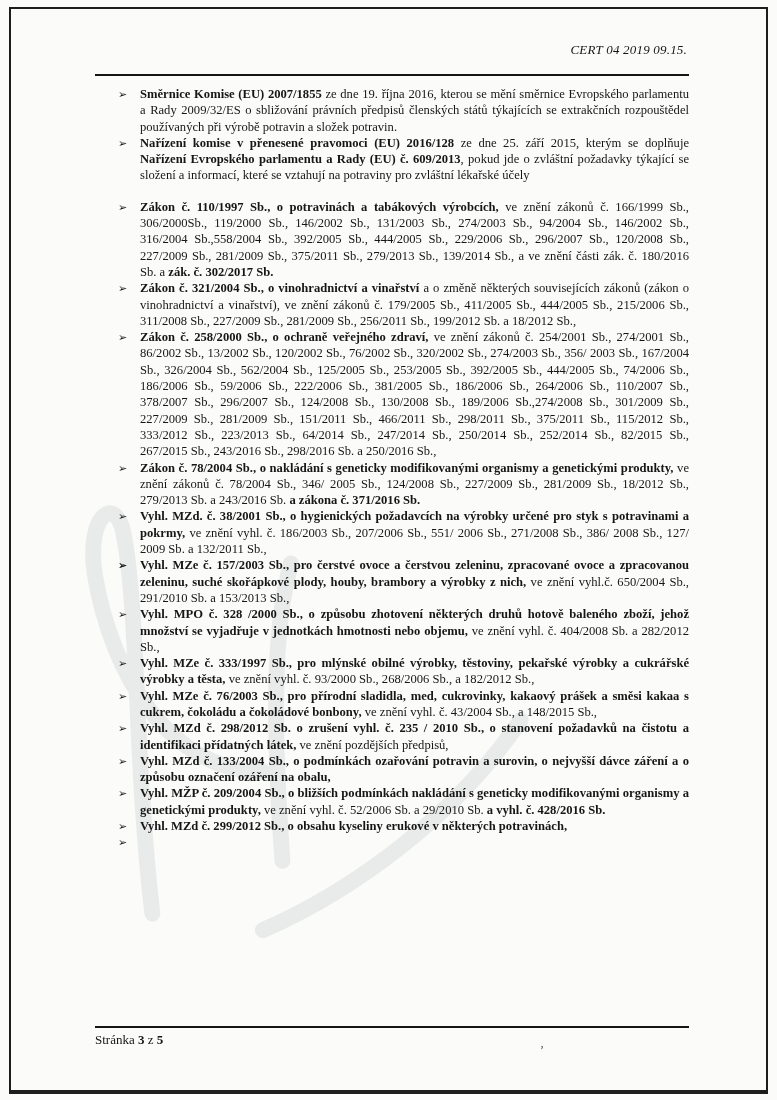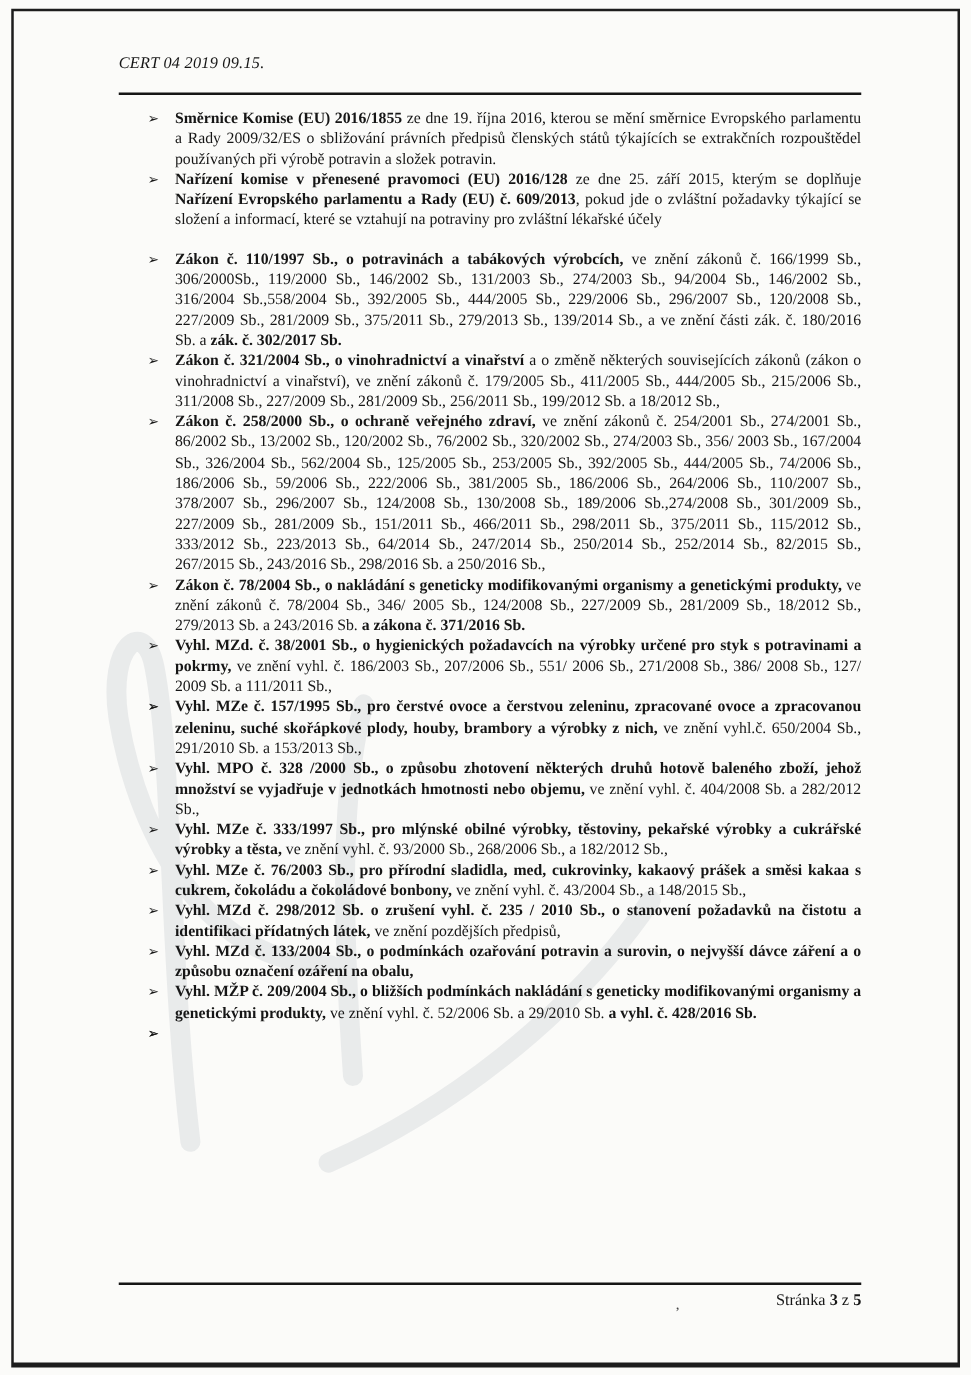--- a/index.html
+++ b/index.html
@@ -8,32 +8,32 @@
     background:#fbfbf9;
     font-family:"Liberation Serif","DejaVu Serif",serif;
     color:#161616;
   }
   .scan-frame{
     position:absolute;top:7px;left:9px;right:9px;bottom:6px;
     border:2px solid #1d1d1d;border-bottom-width:4px;pointer-events:none;
   }
   .content{position:absolute;left:95px;top:42px;width:594px;}
   .header-code{
-    font-style:italic;font-size:13px;letter-spacing:.2px;
+    text-align:right;font-style:italic;font-size:13px;letter-spacing:.2px;
     margin-bottom:16px;padding-right:2px;
   }
   .rule{border:0;border-top:2px solid #151515;margin:0 0 10px 0;}
   .reg-list{font-size:12.6px;line-height:16.3px;text-align:justify;}
   .section + .section{margin-top:15px;}
   .item{position:relative;margin-left:23px;padding-left:22px;}
   .bullet{position:absolute;left:0;top:1px;font-size:11px;font-family:"DejaVu Sans",sans-serif;}
   .b{font-weight:bold;}
   .footer{position:absolute;left:95px;top:1026px;width:594px;}
   .footer-rule{border:0;border-top:2px solid #151515;margin:0 0 4px 0;}
-  .footer-text{text-align:right;font-size:13px;}
+  .footer-text{text-align:left;font-size:13px;}
   .watermark{
     position:absolute;left:30px;top:430px;width:520px;height:520px;
     opacity:.30;pointer-events:none;transform:rotate(-18deg);
   }
   .speck{position:absolute;color:#444;font-size:12px;}
 </style>
 </head>
 <body>
 
 <div class="scan-frame"></div>
@@ -44,38 +44,38 @@
     <path d="M200 420 C 230 300, 260 200, 300 140"></path>
     <path d="M160 480 C 260 470, 380 430, 470 360"></path>
   </g>
 </svg>
 
 <div class="content">
   <div class="header-code">CERT  04 2019 09.15.</div>
   <hr class="rule">
   <div class="reg-list">
       <div class="section">
-        <div class="item"><span class="bullet">➢</span><span><span class="b">Směrnice Komise (EU) 2016/1855</span><span> ze dne 19. října 2016, kterou se mění směrnice Evropského parlamentu a Rady 2009/32/ES o sbližování právních předpisů členských států týkajících se extrakčních rozpouštědel používaných při výrobě potravin a složek potravin.</span></span></div>
+        <div class="item"><span class="bullet">➢</span><span><span class="b">Směrnice Komise (EU) 2007/1855</span><span> ze dne 19. října 2016, kterou se mění směrnice Evropského parlamentu a Rady 2009/32/ES o sbližování právních předpisů členských států týkajících se extrakčních rozpouštědel používaných při výrobě potravin a složek potravin.</span></span></div>
         <div class="item"><span class="bullet">➢</span><span><span class="b">Nařízení komise v přenesené pravomoci (EU) 2016/128</span><span> ze dne 25. září 2015, kterým se doplňuje </span><span class="b">Nařízení Evropského parlamentu a Rady (EU) č. 609/2013</span><span>, pokud jde o zvláštní požadavky týkající se složení a informací, které se vztahují na potraviny pro zvláštní lékařské účely</span></span></div>
       </div>
       <div class="section">
         <div class="item"><span class="bullet">➢</span><span><span class="b">Zákon č. 110/1997 Sb., o potravinách a tabákových výrobcích,</span><span> ve znění zákonů č. 166/1999 Sb., 306/2000Sb., 119/2000 Sb., 146/2002 Sb., 131/2003 Sb., 274/2003 Sb., 94/2004 Sb., 146/2002 Sb., 316/2004 Sb.,558/2004 Sb., 392/2005 Sb., 444/2005 Sb., 229/2006 Sb., 296/2007 Sb., 120/2008 Sb., 227/2009 Sb., 281/2009 Sb., 375/2011 Sb., 279/2013 Sb., 139/2014 Sb., a ve znění části zák. č. 180/2016 Sb. a </span><span class="b">zák. č. 302/2017 Sb.</span></span></div>
         <div class="item"><span class="bullet">➢</span><span><span class="b">Zákon č. 321/2004 Sb., o vinohradnictví a vinařství</span><span> a o změně některých souvisejících zákonů (zákon o vinohradnictví a vinařství), ve znění zákonů č. 179/2005 Sb., 411/2005 Sb., 444/2005 Sb., 215/2006 Sb., 311/2008 Sb., 227/2009 Sb., 281/2009 Sb., 256/2011 Sb., 199/2012 Sb. a 18/2012 Sb.,</span></span></div>
         <div class="item"><span class="bullet">➢</span><span><span class="b">Zákon č. 258/2000 Sb., o ochraně veřejného zdraví,</span><span> ve znění zákonů č. 254/2001 Sb., 274/2001 Sb., 86/2002 Sb., 13/2002 Sb., 120/2002 Sb., 76/2002 Sb., 320/2002 Sb., 274/2003 Sb., 356/ 2003 Sb., 167/2004 Sb., 326/2004 Sb., 562/2004 Sb., 125/2005 Sb., 253/2005 Sb., 392/2005 Sb., 444/2005 Sb., 74/2006 Sb., 186/2006 Sb., 59/2006 Sb., 222/2006 Sb., 381/2005 Sb., 186/2006 Sb., 264/2006 Sb., 110/2007 Sb., 378/2007 Sb., 296/2007 Sb., 124/2008 Sb., 130/2008 Sb., 189/2006 Sb.,274/2008 Sb., 301/2009 Sb., 227/2009 Sb., 281/2009 Sb., 151/2011 Sb., 466/2011 Sb., 298/2011 Sb., 375/2011 Sb., 115/2012 Sb., 333/2012 Sb., 223/2013 Sb., 64/2014 Sb., 247/2014 Sb., 250/2014 Sb., 252/2014 Sb., 82/2015 Sb., 267/2015 Sb., 243/2016 Sb., 298/2016 Sb. a 250/2016 Sb.,</span></span></div>
         <div class="item"><span class="bullet">➢</span><span><span class="b">Zákon č. 78/2004 Sb., o nakládání s geneticky modifikovanými organismy a genetickými produkty,</span><span> ve znění zákonů č. 78/2004 Sb., 346/ 2005 Sb., 124/2008 Sb., 227/2009 Sb., 281/2009 Sb., 18/2012 Sb., 279/2013 Sb. a 243/2016 Sb. </span><span class="b">a zákona č. 371/2016 Sb.</span></span></div>
-        <div class="item"><span class="bullet">➢</span><span><span class="b">Vyhl. MZd. č. 38/2001 Sb., o hygienických požadavcích na výrobky určené pro styk s potravinami a pokrmy,</span><span> ve znění vyhl. č. 186/2003 Sb., 207/2006 Sb., 551/ 2006 Sb., 271/2008 Sb., 386/ 2008 Sb., 127/ 2009 Sb. a  111/2011 Sb.,</span></span></div>
+        <div class="item"><span class="bullet">➢</span><span><span class="b">Vyhl. MZd. č. 38/2001 Sb., o hygienických požadavcích na výrobky určené pro styk s potravinami a pokrmy,</span><span> ve znění vyhl. č. 186/2003 Sb., 207/2006 Sb., 551/ 2006 Sb., 271/2008 Sb., 386/ 2008 Sb., 127/ 2009 Sb. a  132/2011 Sb.,</span></span></div>
         <div class="item"><span class="bullet">➢</span></div>
-        <div class="item"><span class="bullet">➢</span><span><span class="b">Vyhl. MZe č. 157/1995 Sb., pro čerstvé ovoce a čerstvou zeleninu, zpracované ovoce a zpracovanou zeleninu, suché skořápkové plody, houby, brambory a výrobky z nich,</span><span> ve znění vyhl.č. 650/2004 Sb., 291/2010 Sb. a 153/2013 Sb.,</span></span></div>
+        <div class="item"><span class="bullet">➢</span><span><span class="b">Vyhl. MZe č. 157/2003 Sb., pro čerstvé ovoce a čerstvou zeleninu, zpracované ovoce a zpracovanou zeleninu, suché skořápkové plody, houby, brambory a výrobky z nich,</span><span> ve znění vyhl.č. 650/2004 Sb., 291/2010 Sb. a 153/2013 Sb.,</span></span></div>
         <div class="item"><span class="bullet">➢</span><span><span class="b">Vyhl. MPO č. 328 /2000 Sb., o způsobu zhotovení některých druhů hotově baleného zboží, jehož množství se vyjadřuje v jednotkách hmotnosti nebo objemu,</span><span> ve znění vyhl. č. 404/2008 Sb. a 282/2012 Sb.,</span></span></div>
         <div class="item"><span class="bullet">➢</span><span><span class="b">Vyhl. MZe č. 333/1997 Sb., pro mlýnské obilné výrobky, těstoviny, pekařské výrobky a cukrářské výrobky a těsta,</span><span> ve znění vyhl. č. 93/2000 Sb., 268/2006 Sb., a 182/2012 Sb.,</span></span></div>
         <div class="item"><span class="bullet">➢</span><span><span class="b">Vyhl. MZe č. 76/2003 Sb., pro přírodní sladidla, med, cukrovinky, kakaový prášek a směsi kakaa s cukrem, čokoládu a čokoládové bonbony,</span><span> ve znění vyhl. č. 43/2004 Sb., a 148/2015 Sb.,</span></span></div>
         <div class="item"><span class="bullet">➢</span><span><span class="b">Vyhl. MZd č. 298/2012 Sb. o zrušení vyhl. č. 235 / 2010 Sb., o stanovení požadavků na čistotu a identifikaci přídatných látek,</span><span> ve znění pozdějších předpisů,</span></span></div>
         <div class="item"><span class="bullet">➢</span><span><span class="b">Vyhl. MZd č. 133/2004 Sb., o podmínkách ozařování potravin a surovin, o nejvyšší dávce záření a o způsobu označení ozáření na obalu,</span></span></div>
         <div class="item"><span class="bullet">➢</span><span><span class="b">Vyhl. MŽP č. 209/2004 Sb., o bližších podmínkách nakládání s geneticky modifikovanými organismy a genetickými produkty,</span><span> ve znění vyhl. č. 52/2006 Sb. a 29/2010 Sb. </span><span class="b">a vyhl. č. 428/2016 Sb.</span></span></div>
-        <div class="item"><span class="bullet">➢</span></div>
+        <div class="item"><span class="bullet">➢</span><span><span class="b">Vyhl. MZd č. 299/2012 Sb., o obsahu kyseliny erukové v některých potravinách,</span></span></div>
         <div class="item"><span class="bullet">➢</span></div>
       </div>
     </div>
 </div>
 
 <div class="footer">
   <hr class="footer-rule">
   <div class="footer-text"><span>Stránka </span><span class="b">3</span><span> z </span><span class="b">5</span></div>
 </div>
 

